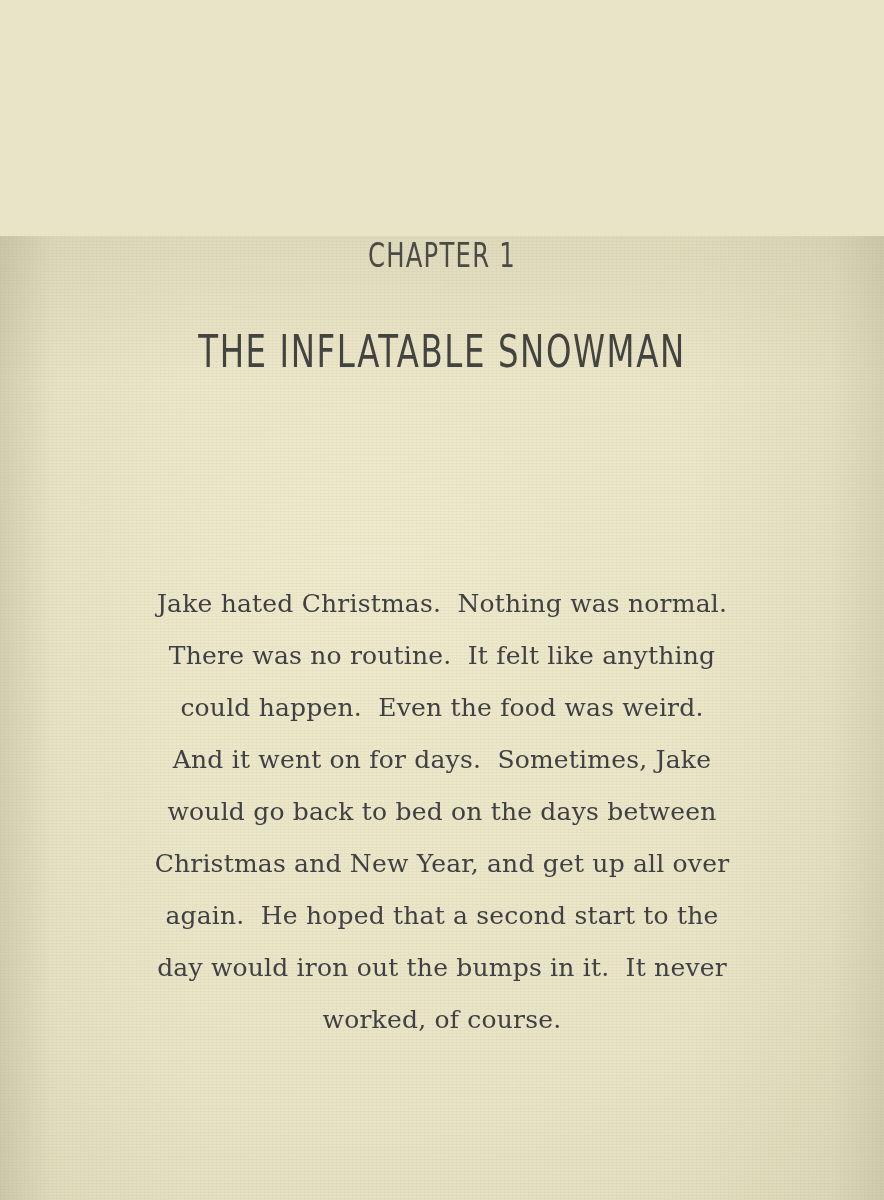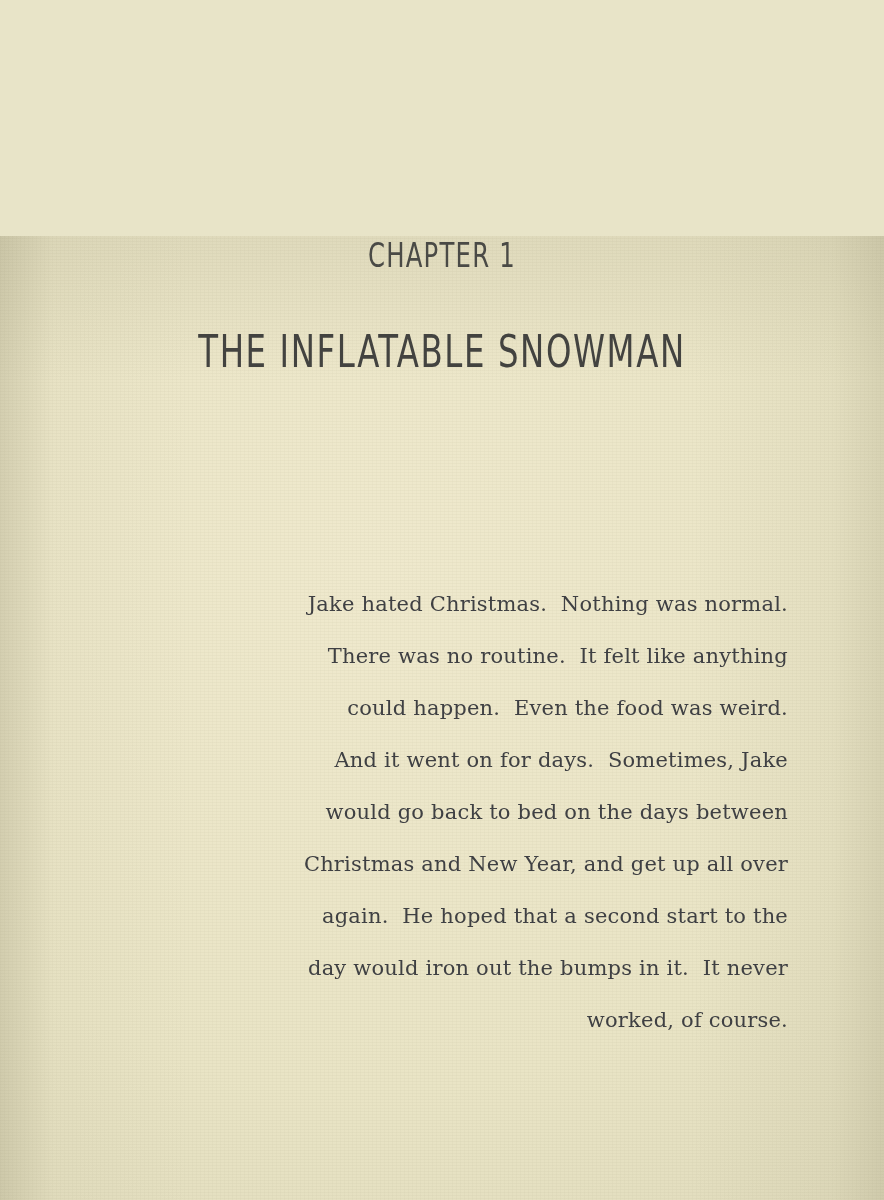--- a/index.html
+++ b/index.html
@@ -57,26 +57,26 @@
     letter-spacing: 2px;
     color: #434340;
     font-family: "DejaVu Sans Condensed", "Liberation Sans Narrow", "Liberation Sans", sans-serif;
     transform: scaleX(0.80);
     font-weight: 400;
   }
 
   .body-text {
     margin-top: 200px;
     font-family: "DejaVu Serif", "Liberation Serif", serif;
-    font-size: 21px;
+    font-size: 25px;
     line-height: 52px;
     color: #3f4043;
     letter-spacing: 0.2px;
     white-space: pre-wrap;
-    text-align: right;
+    text-align: center;
   }
 
   
   .grain {
     position: absolute;
     inset: 0;
     z-index: 1;
     opacity: 0.16;
     background-image:
       repeating-linear-gradient(0deg, rgba(140,135,105,0.35) 0px, rgba(140,135,105,0.35) 1px, rgba(255,255,255,0) 1px, rgba(255,255,255,0) 3px),

